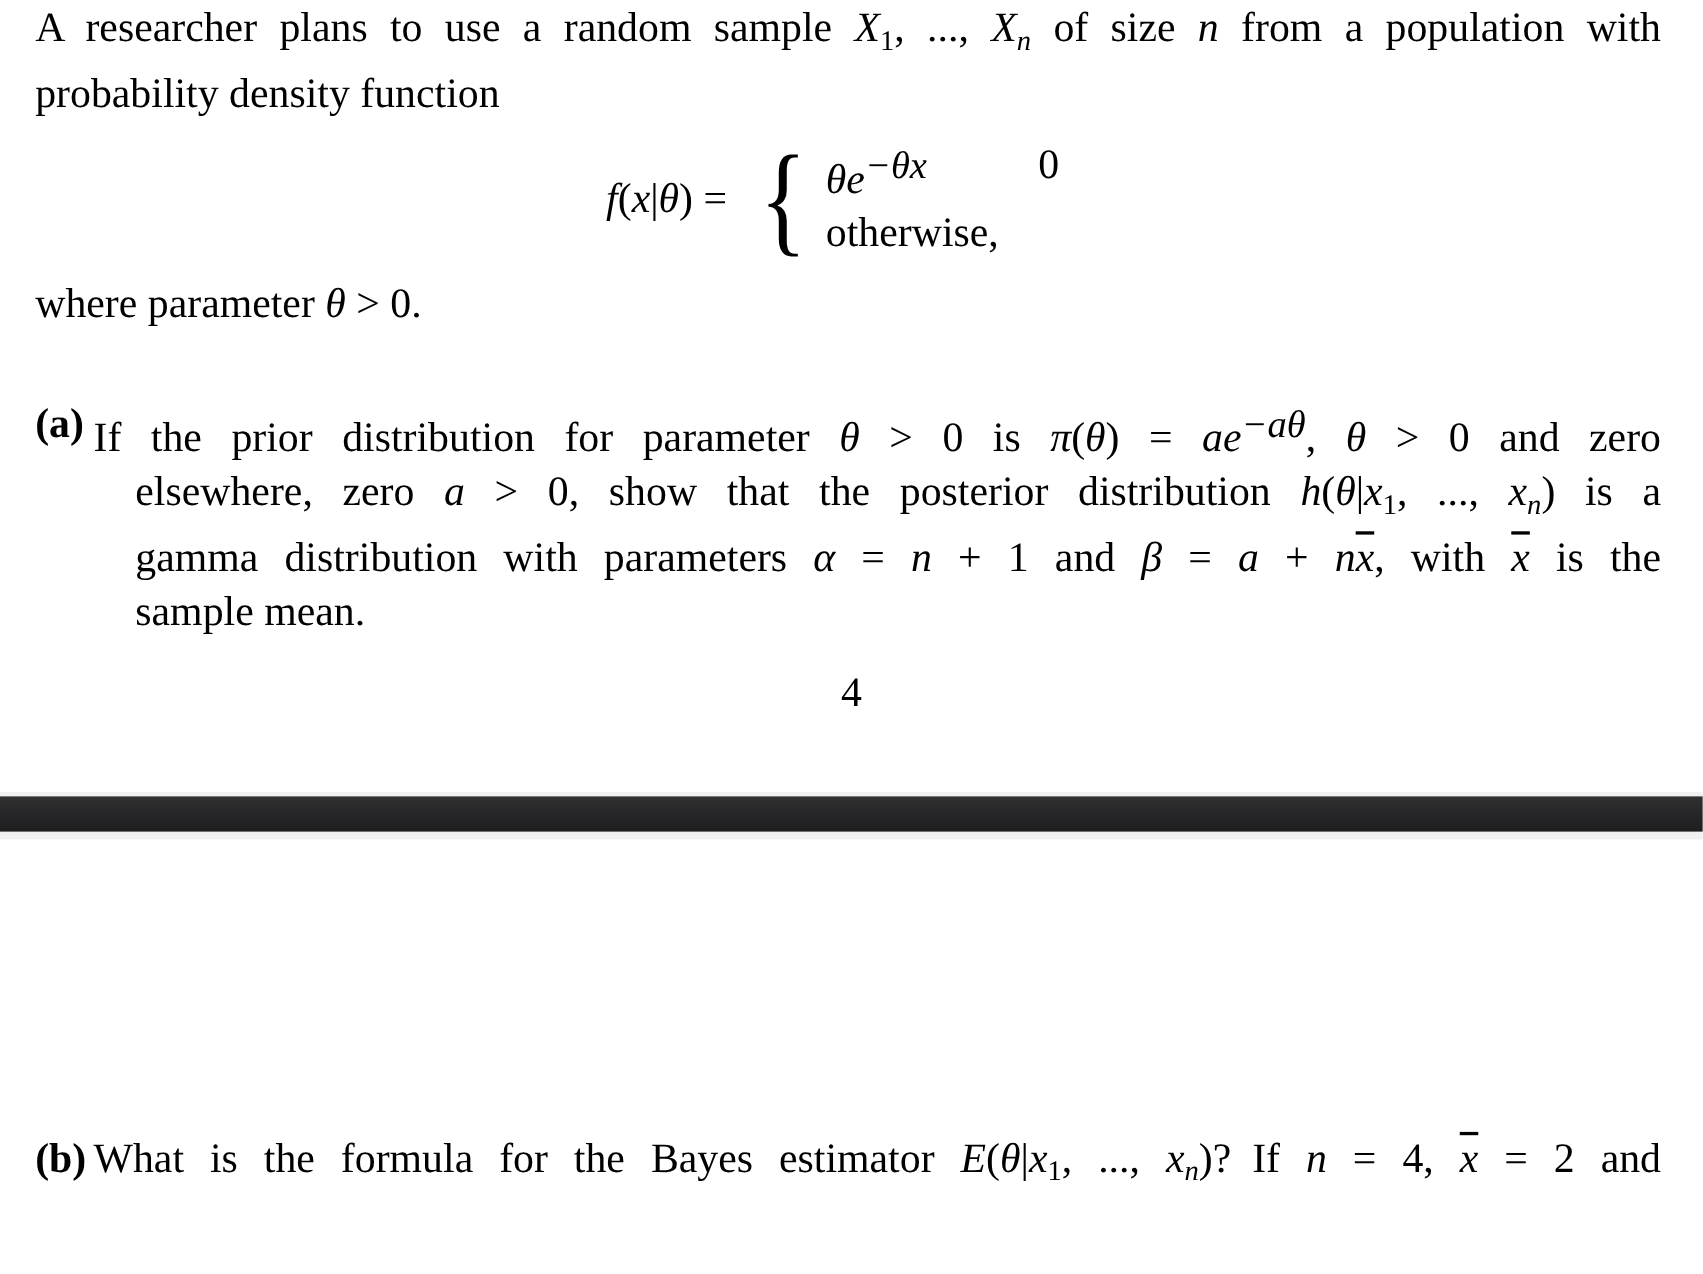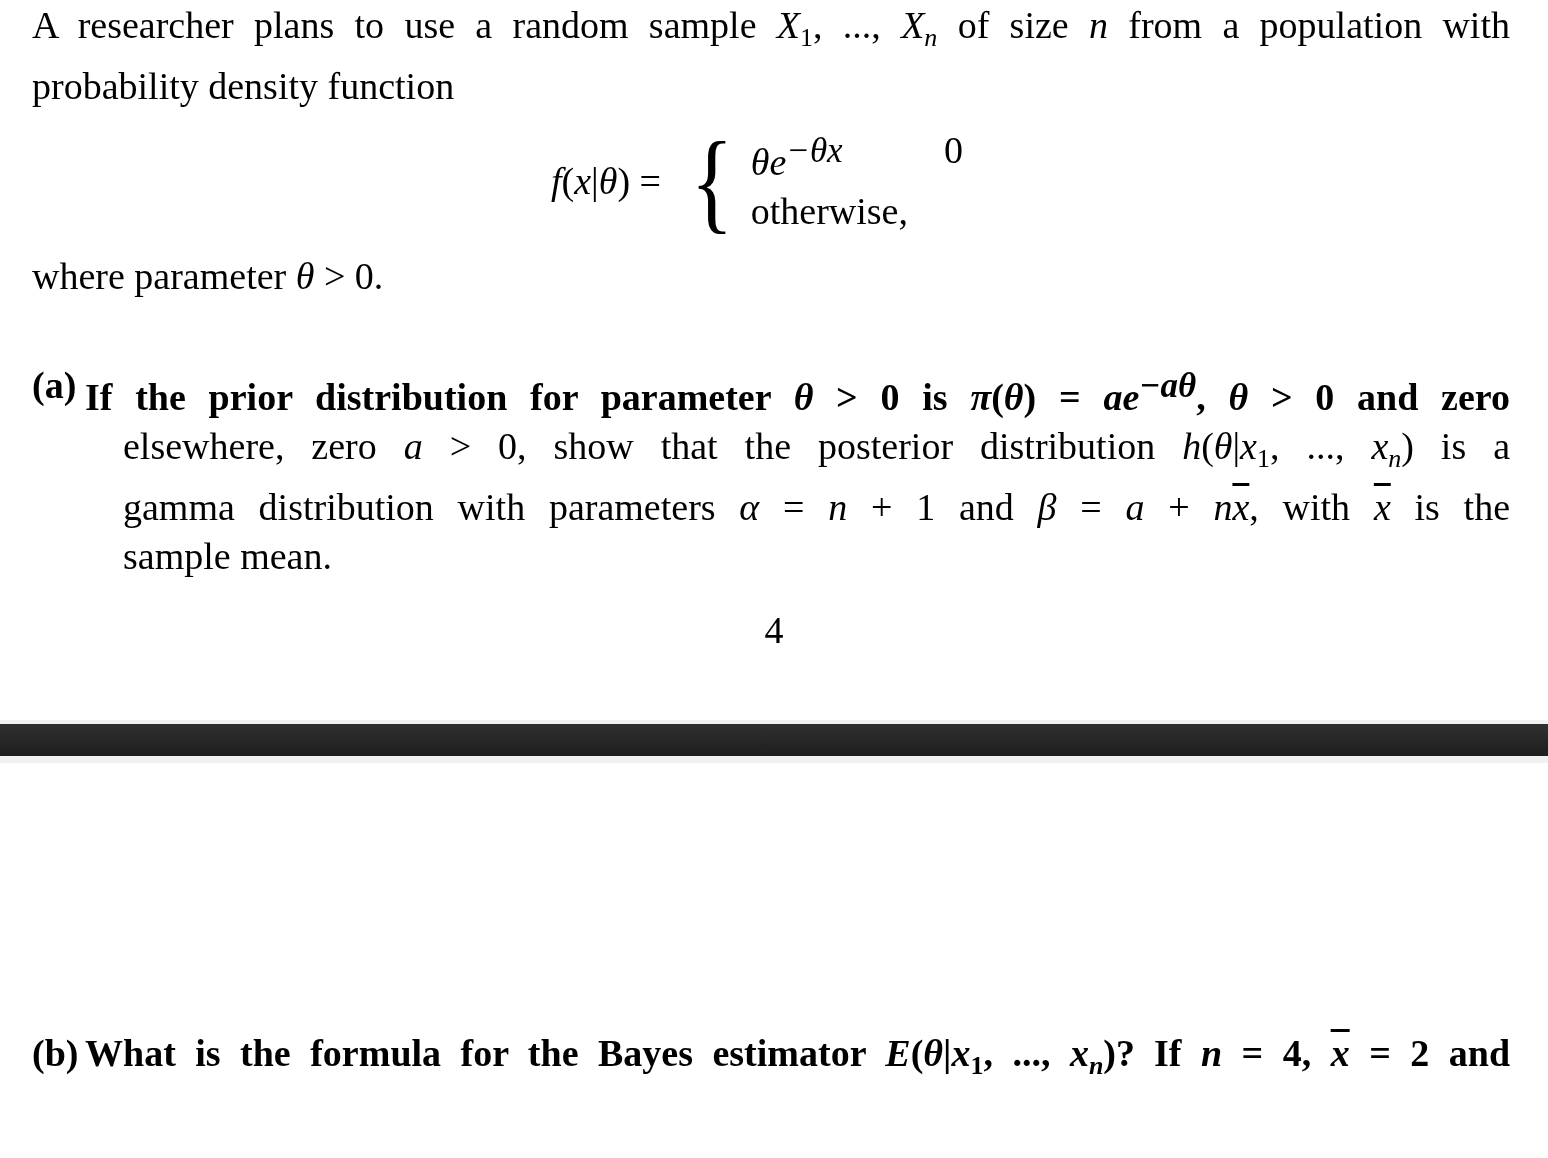--- a/index.html
+++ b/index.html
@@ -23,21 +23,21 @@
   
   .intro{position:absolute;left:32px;top:1px;width:1478px;}
   .where{position:absolute;left:32px;top:252px;}
   .eqwrap{position:absolute;left:528px;top:126px;height:110px;display:flex;align-items:center;margin-left:23px;}
   .eq-lhs{white-space:pre;}
   .brace{font-size:112px;line-height:1;margin-left:24px;transform:scaleX(0.8);font-weight:400;}
   .cases{margin-left:12px;display:grid;grid-template-columns:auto auto;column-gap:36px;}
   .cases .cell{line-height:49px;white-space:pre;}
   .item{position:absolute;left:123px;width:1387px;}
   .item .label{position:absolute;left:-91px;top:0;font-weight:bold;}
-  .item .first{margin-left:-38px;font-weight:bold;}
+  .item .first{margin-left:-38px;}
   #item-a{top:361px;}
   #item-b{top:1029px;}
   .pagenum{position:absolute;left:0;top:606px;width:1548px;text-align:center;}
   .separator{position:absolute;left:0;top:720px;width:1548px;height:43px;background:#f1f1f2;}
   .separator .bar{height:32px;margin-top:4px;background:linear-gradient(#303032,#1e1e1f);}
 </style>
 </head>
 <body>
 
 <div>

